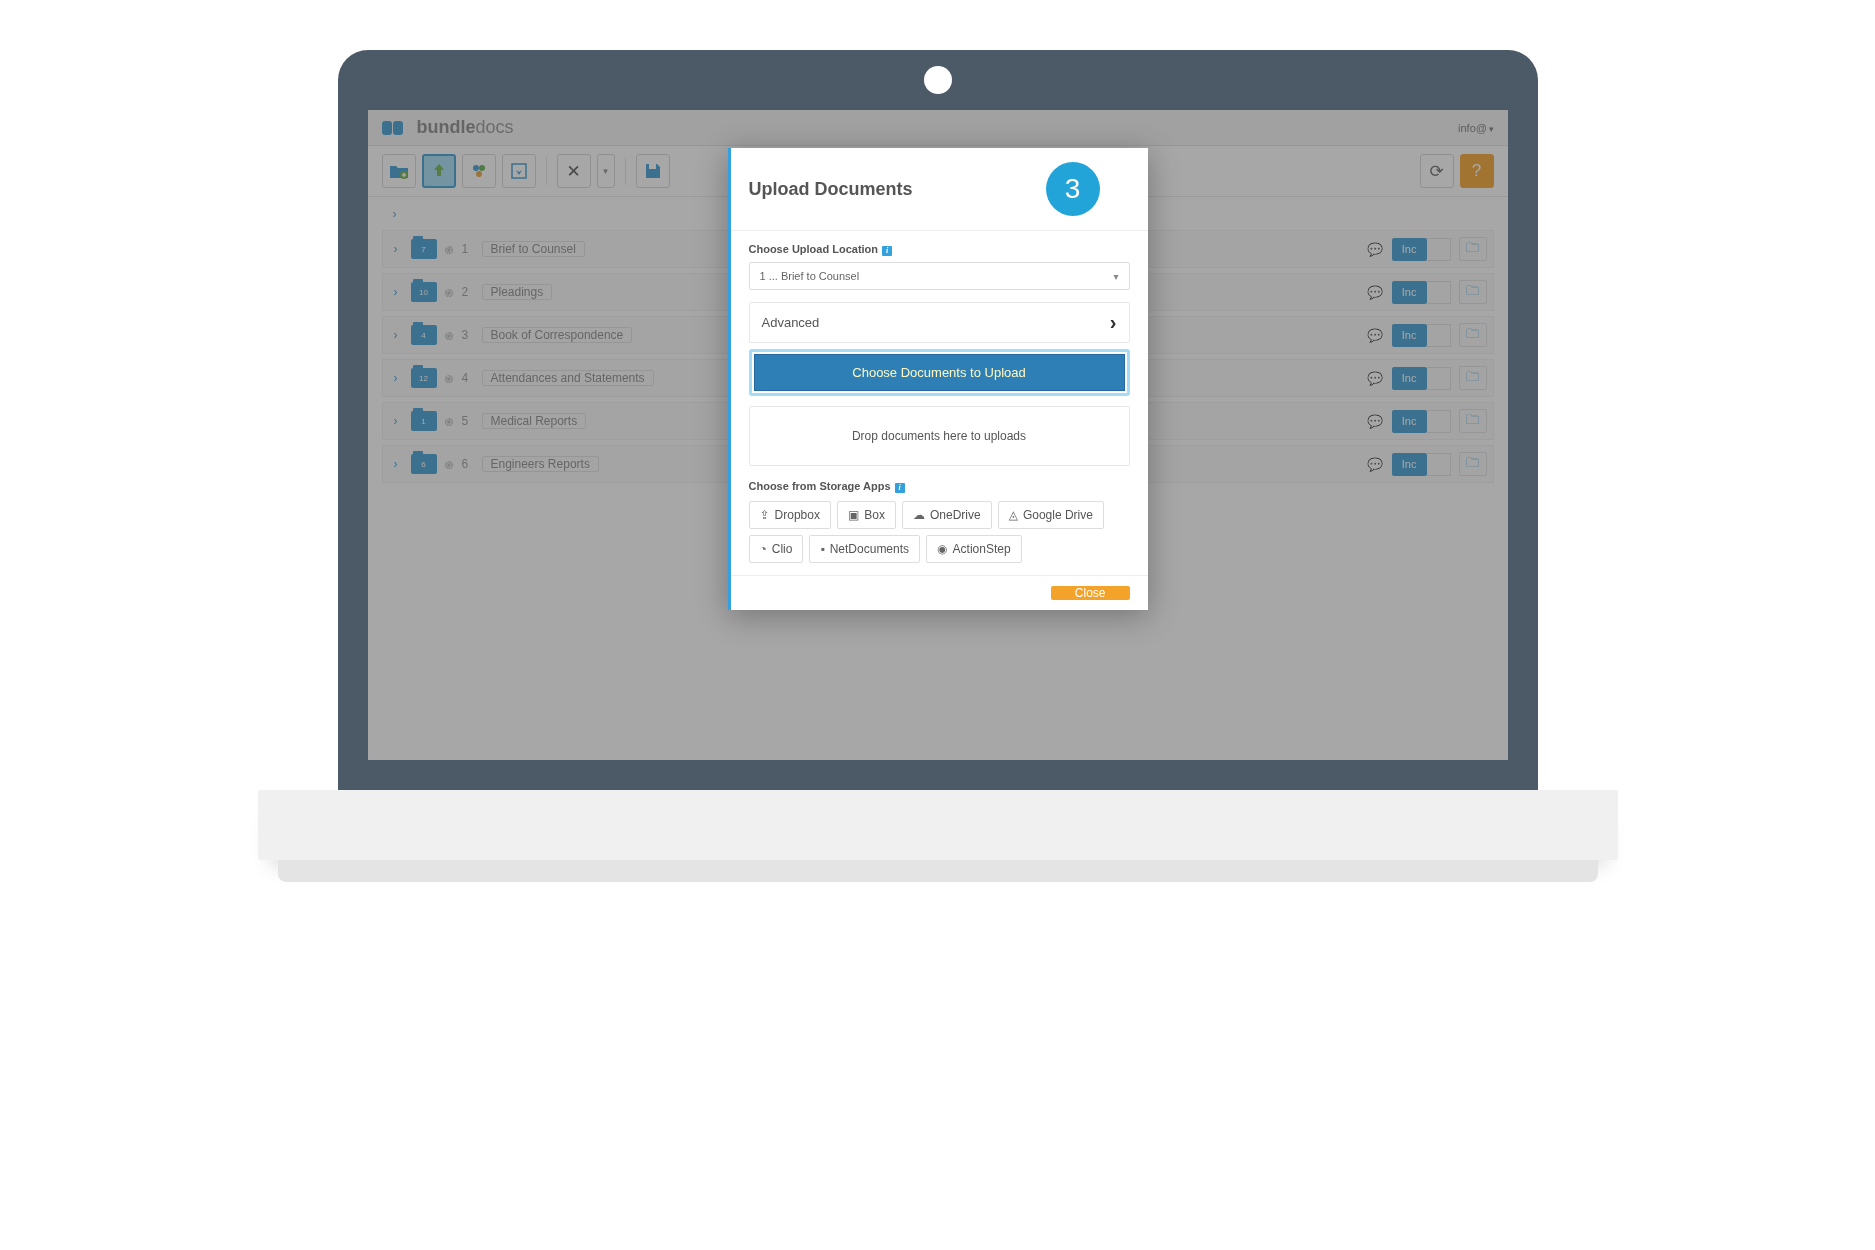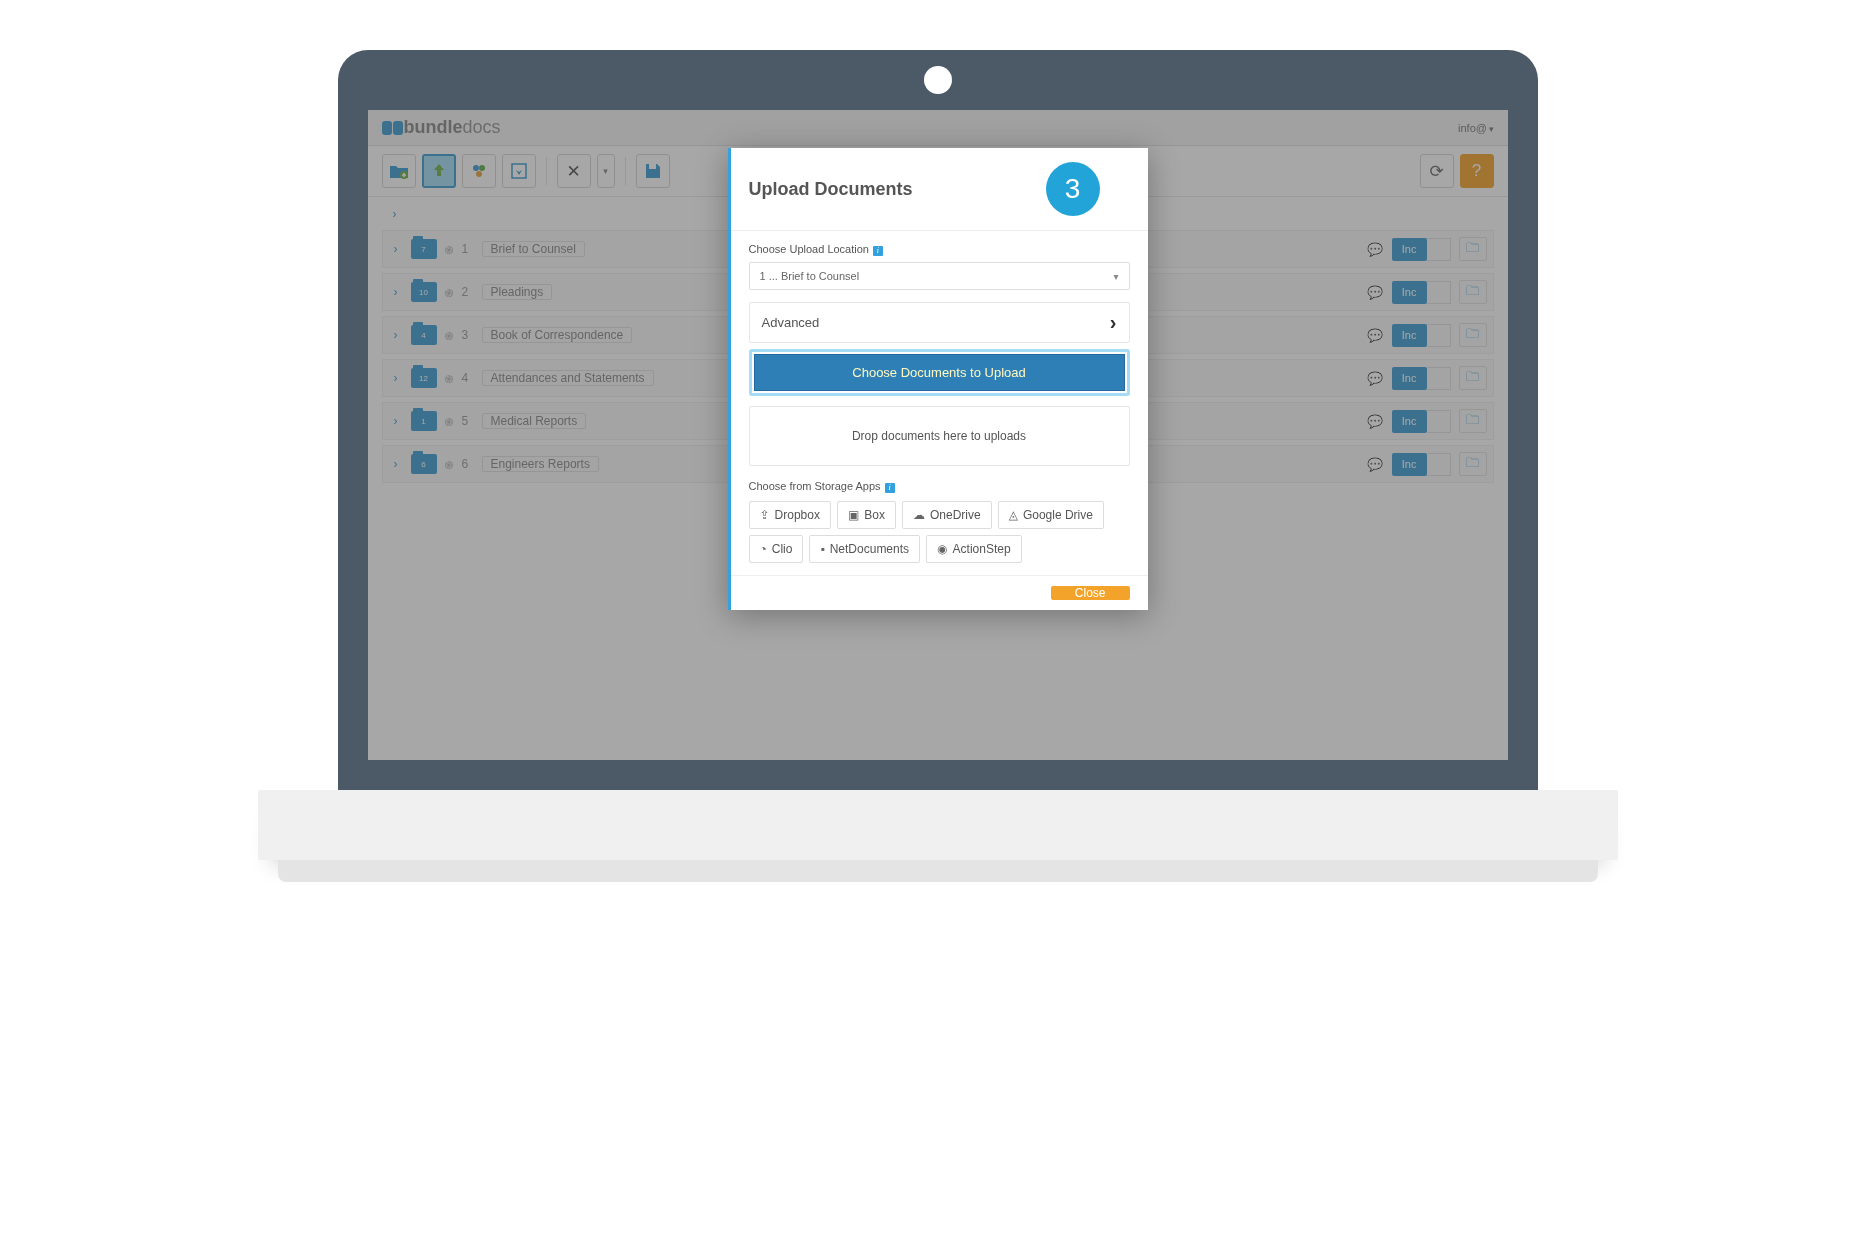--- a/index.html
+++ b/index.html
@@ -2,21 +2,21 @@
 <html><head>
 <meta charset="utf-8">
 <style>
 *{box-sizing:border-box;margin:0;padding:0;font-family:-apple-system,Helvetica,Arial,sans-serif}
 body{background:#fff;display:flex;justify-content:center;align-items:flex-start;padding:50px 0}
 .laptop{width:1200px;position:relative}
 .screen-bezel{background:#4c5967;border-radius:30px 30px 0 0;padding:60px 30px 30px;position:relative}
 .camera{width:28px;height:28px;background:#fff;border-radius:50%;position:absolute;top:16px;left:50%;transform:translateX(-50%)}
 .screen{background:#fff;height:650px;position:relative;overflow:hidden}
 .header{background:#f4f4f4;height:36px;display:flex;align-items:center;justify-content:space-between;padding:0 14px;border-bottom:1px solid #e1e1e1}
-.logo{display:flex;align-items:center;gap:0}
+.logo{display:flex;align-items:center;gap:13px}
 .logo-icon{display:inline-flex}
 .logo-icon span{width:10px;height:14px;background:#3b9dd4;border-radius:3px;margin-right:1px;display:inline-block}
 .logo-text{font-size:18px;color:#949494}
 .logo-text b{font-weight:700;color:#888}
 .user-link{font-size:11px;color:#777}
 .user-link::after{content:"▾";margin-left:2px;font-size:9px}
 .toolbar{background:#fff;border-bottom:1px solid #e8e8e8;padding:8px 14px;display:flex;align-items:center;gap:6px}
 .tb-btn{width:34px;height:34px;border:1px solid #d6d6d6;border-radius:3px;background:#fff;display:flex;align-items:center;justify-content:center;color:#3b9dd4;font-size:17px}
 .tb-btn.highlight{background:#a3dcf4;border:2px solid #3b9dd4}
 .tb-btn.orange{background:#f4a32a;border-color:#f4a32a;color:#fff}
@@ -35,21 +35,21 @@
 .comment{color:#555;font-size:13px}
 .inc-btn{background:#3b9dd4;color:#fff;font-size:11px;padding:5px 10px;border:none;border-radius:2px}
 .inc-gap{width:24px;height:23px;border:1px solid #e0e0e0;border-left:none}
 .file-ico{width:28px;height:24px;border:1px solid #e0e0e0;border-radius:2px;display:flex;align-items:center;justify-content:center;color:#3b9dd4;font-size:13px}
 .overlay{position:absolute;inset:0;background:rgba(60,60,60,.45);display:flex;align-items:flex-start;justify-content:center}
 .modal{background:#fff;width:420px;margin-top:38px;border-left:3px solid #32a1dd;box-shadow:0 6px 30px rgba(0,0,0,.3);position:relative}
 .modal-head{padding:14px 18px;border-bottom:1px solid #eee;display:flex;align-items:center;justify-content:space-between}
 .modal-title{font-size:18px;color:#555;font-weight:700}
 .step-badge{width:54px;height:54px;border-radius:50%;background:#22a4d8;color:#fff;display:flex;align-items:center;justify-content:center;font-size:28px;margin-right:30px}
 .modal-body{padding:12px 18px}
-.section-label{font-size:11px;font-weight:400;color:#555;margin-bottom:6px}
+.section-label{font-size:11px;font-weight:700;color:#555;margin-bottom:6px}
 .info-i{display:inline-block;width:10px;height:10px;background:#32a1dd;color:#fff;font-size:8px;text-align:center;line-height:10px;border-radius:1px;margin-left:4px;font-style:italic;font-family:serif}
 .select-box{border:1px solid #ddd;border-radius:2px;padding:7px 10px;font-size:11px;color:#666;display:flex;justify-content:space-between;align-items:center;margin-bottom:12px;cursor:pointer}
 .select-box::after{content:"▾";color:#888;font-size:10px}
 .adv-row{border:1px solid #e8e8e8;border-radius:2px;padding:8px 12px;font-size:13px;color:#555;display:flex;justify-content:space-between;align-items:center;margin-bottom:6px;cursor:pointer}
 .adv-row::after{content:"›";font-size:20px;font-weight:700;color:#333}
 .upload-wrap{border:3px solid #a3dcf4;border-radius:3px;padding:2px;margin-bottom:10px}
 .upload-btn{background:#2f7fb7;color:#fef9c3;text-align:center;padding:10px;font-size:13px;border:1px solid #2569a0;cursor:pointer}
 .drop-zone{border:1px solid #e8e8e8;border-radius:2px;padding:22px;text-align:center;font-size:12px;color:#555;margin-bottom:14px}
 .apps{display:flex;flex-wrap:wrap;gap:6px;margin-top:8px}
 .app-btn{border:1px solid #ddd;border-radius:2px;padding:6px 10px;font-size:12px;color:#555;background:#fff;display:flex;align-items:center;gap:5px;cursor:pointer}

